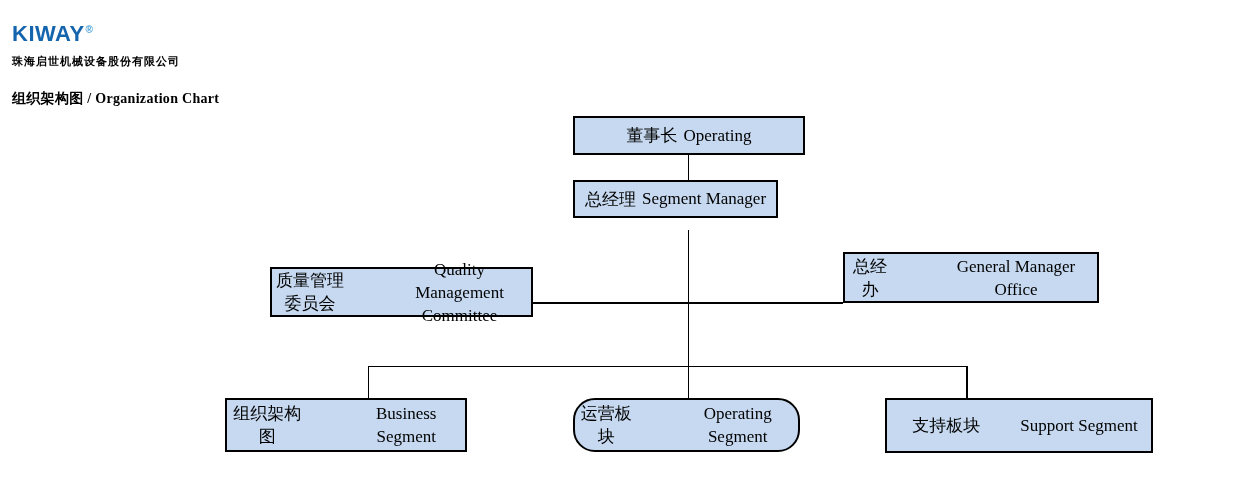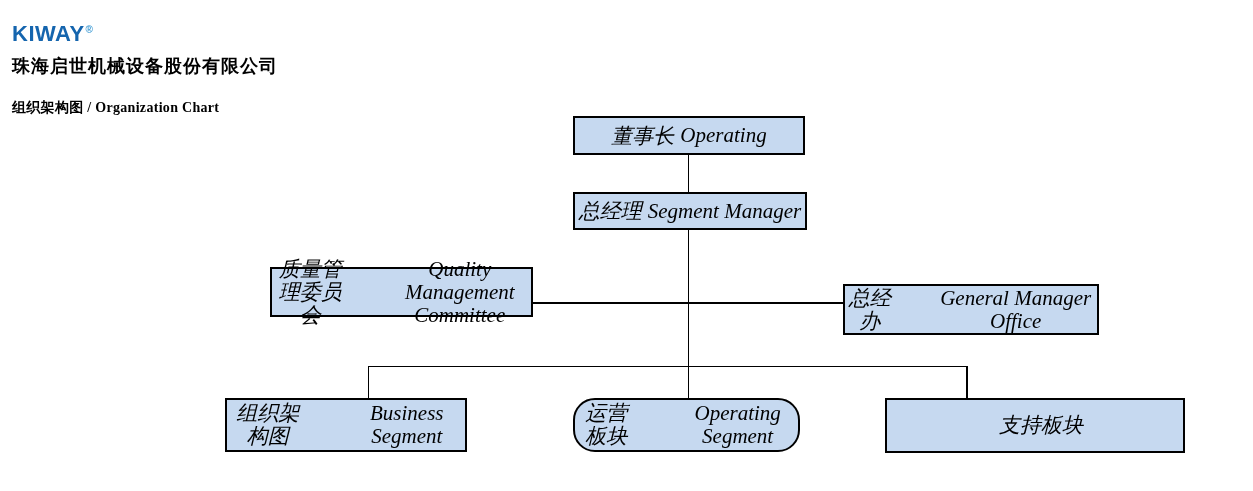--- a/index.html
+++ b/index.html
@@ -13,42 +13,42 @@
   html,body{width:1253px;height:491px;background:#ffffff;overflow:hidden;}
   body{font-family:"Liberation Serif","DejaVu Serif",serif;color:#000;position:relative;}
 
   
   .header{position:absolute;left:12px;top:18px;}
   .logo{font-family:"Liberation Sans","DejaVu Sans",sans-serif;
         font-weight:800;font-size:22px;line-height:24px;
         color:var(--logo-blue);letter-spacing:0.5px;white-space:nowrap;}
   .logo .reg{font-size:10px;color:var(--logo-mark-blue);vertical-align:super;
              font-weight:700;margin-left:1px;}
-  .company-name{margin-top:8px;font-weight:700;font-size:18px;letter-spacing:1px;}
+  .company-name{margin-top:8px;font-weight:700;font-size:11px;letter-spacing:1px;}
   .page-title{margin-top:21px;font-weight:700;font-size:14px;letter-spacing:0.3px;}
 
   
   .chart{position:absolute;left:0;top:0;width:1253px;height:491px;}
   svg.connectors{position:absolute;left:0;top:0;width:1253px;height:491px;}
   svg.connectors line{stroke:var(--connector);stroke-width:1.4;}
 
   .node{position:absolute;display:flex;align-items:center;justify-content:center;
         background:var(--node-fill);border:2px solid var(--node-border);
-        font-size:21px;text-align:center;font-style:italic;}
+        font-size:17px;text-align:center;}
   .node.inline{flex-direction:row;gap:6px;white-space:nowrap;}
   .node.stacked{flex-direction:row;line-height:23px;gap:40px;}
 
   
   .n-chairman  {left:573px;top:116px;width:232px;height:39px;}
-  .n-gm        {left:573px;top:192px;width:234px;height:38px;}
+  .n-gm        {left:573px;top:180px;width:205px;height:38px;}
   .n-qmc       {left:270px;top:267px;width:263px;height:50px;}
-  .n-gmo       {left:843px;top:284px;width:256px;height:51px;}
+  .n-gmo       {left:843px;top:252px;width:256px;height:51px;}
   .n-business  {left:225px;top:398px;width:242px;height:54px;line-height:24px;}
   .n-operating {left:573px;top:398px;width:227px;height:54px;line-height:24px;border-radius:22px;}
-  .n-support   {left:885px;top:398px;width:300px;height:55px;line-height:24px;padding-left:12px;}
+  .n-support   {left:885px;top:398px;width:268px;height:55px;line-height:24px;padding-left:12px;}
 </style>
 </head>
 <body>
 
 <div class="header">
   <div class="logo"><span>KIWAY</span><span class="reg">®</span></div>
   <div class="company-name">珠海启世机械设备股份有限公司</div>
   <div class="page-title">组织架构图 / Organization Chart</div>
 </div>
 
@@ -87,14 +87,15 @@
     <span>Business Segment</span>
   </div>
 
   <div class="node stacked n-operating">
     <span>运营板块</span>
     <span>Operating Segment</span>
   </div>
 
   <div class="node stacked n-support">
     <span>支持板块</span>
+    <span>Support Segment</span>
   </div>
 </div>
 
 </body></html>

